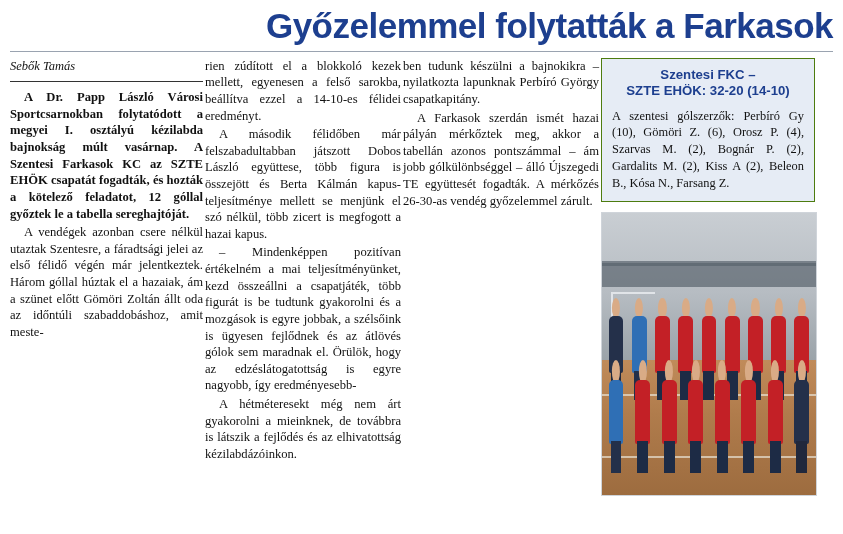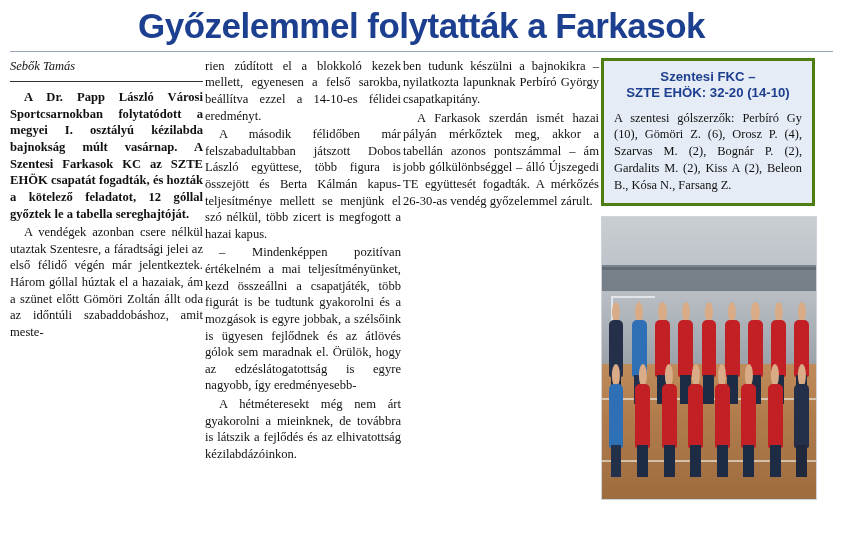--- a/index.html
+++ b/index.html
@@ -15,21 +15,21 @@
     overflow: hidden;
   }
   .page {
     position: relative;
     width: 843px;
     height: 534px;
     box-sizing: border-box;
     padding: 6px 10px 4px 10px;
   }
   .headline {
-    text-align: center;
+    text-align: right;
     font-family: "Liberation Sans", sans-serif;
     font-weight: bold;
     font-size: 35px;
     letter-spacing: -0.5px;
     color: #1d3f8f;
     line-height: 1.05;
     margin: 2px 0 6px 0;
   }
   .rule {
     border-top: 1px solid #9aa3b0;
@@ -67,21 +67,21 @@
   }
   p {
     margin: 0 0 2px 0;
     text-indent: 14px;
   }
   p.noindent { text-indent: 0; }
   .lead { font-weight: bold; }
   .ital { font-style: italic; }
   .boxed {
     background: #e6ecf5;
-    border: 3px solid #4d7c0f;
+    border: 1px solid #4d7c0f;
     padding: 8px 10px 10px 10px;
     margin-bottom: 8px;
   }
   .box-title {
     text-align: center;
     font-family: "Liberation Sans", sans-serif;
     font-weight: bold;
     font-size: 13.2px;
     color: #1d3f8f;
     line-height: 1.25;

